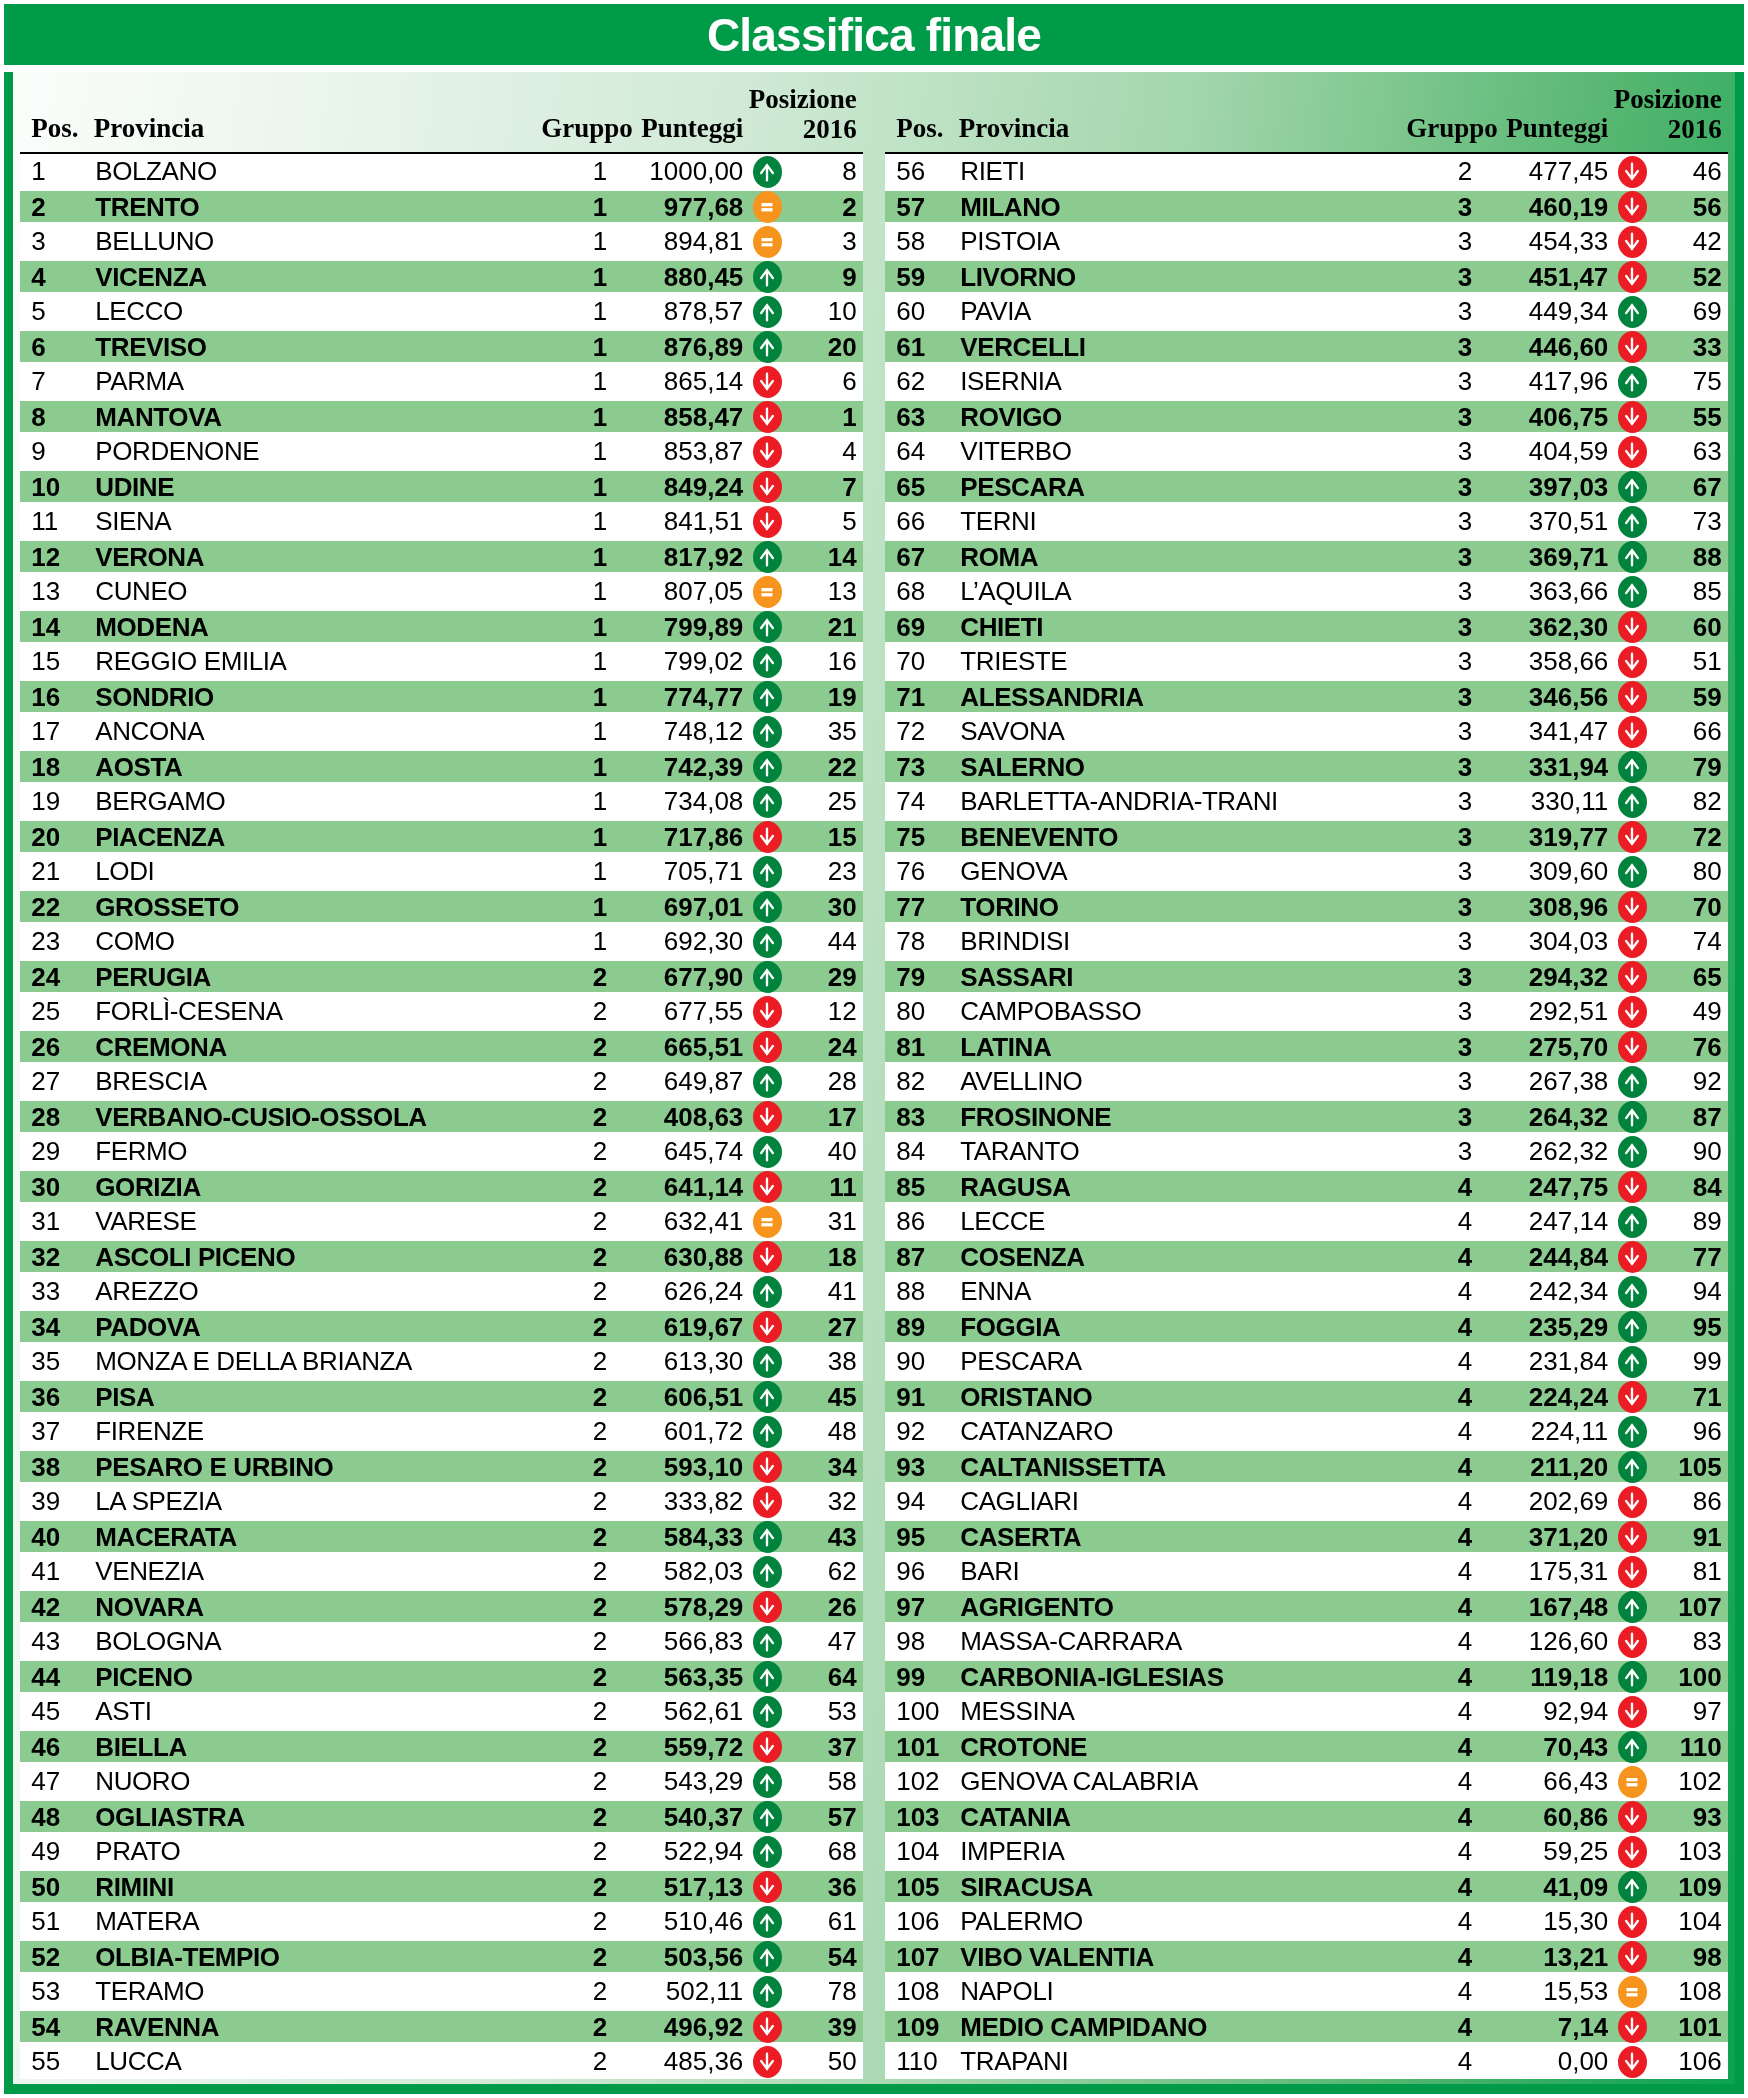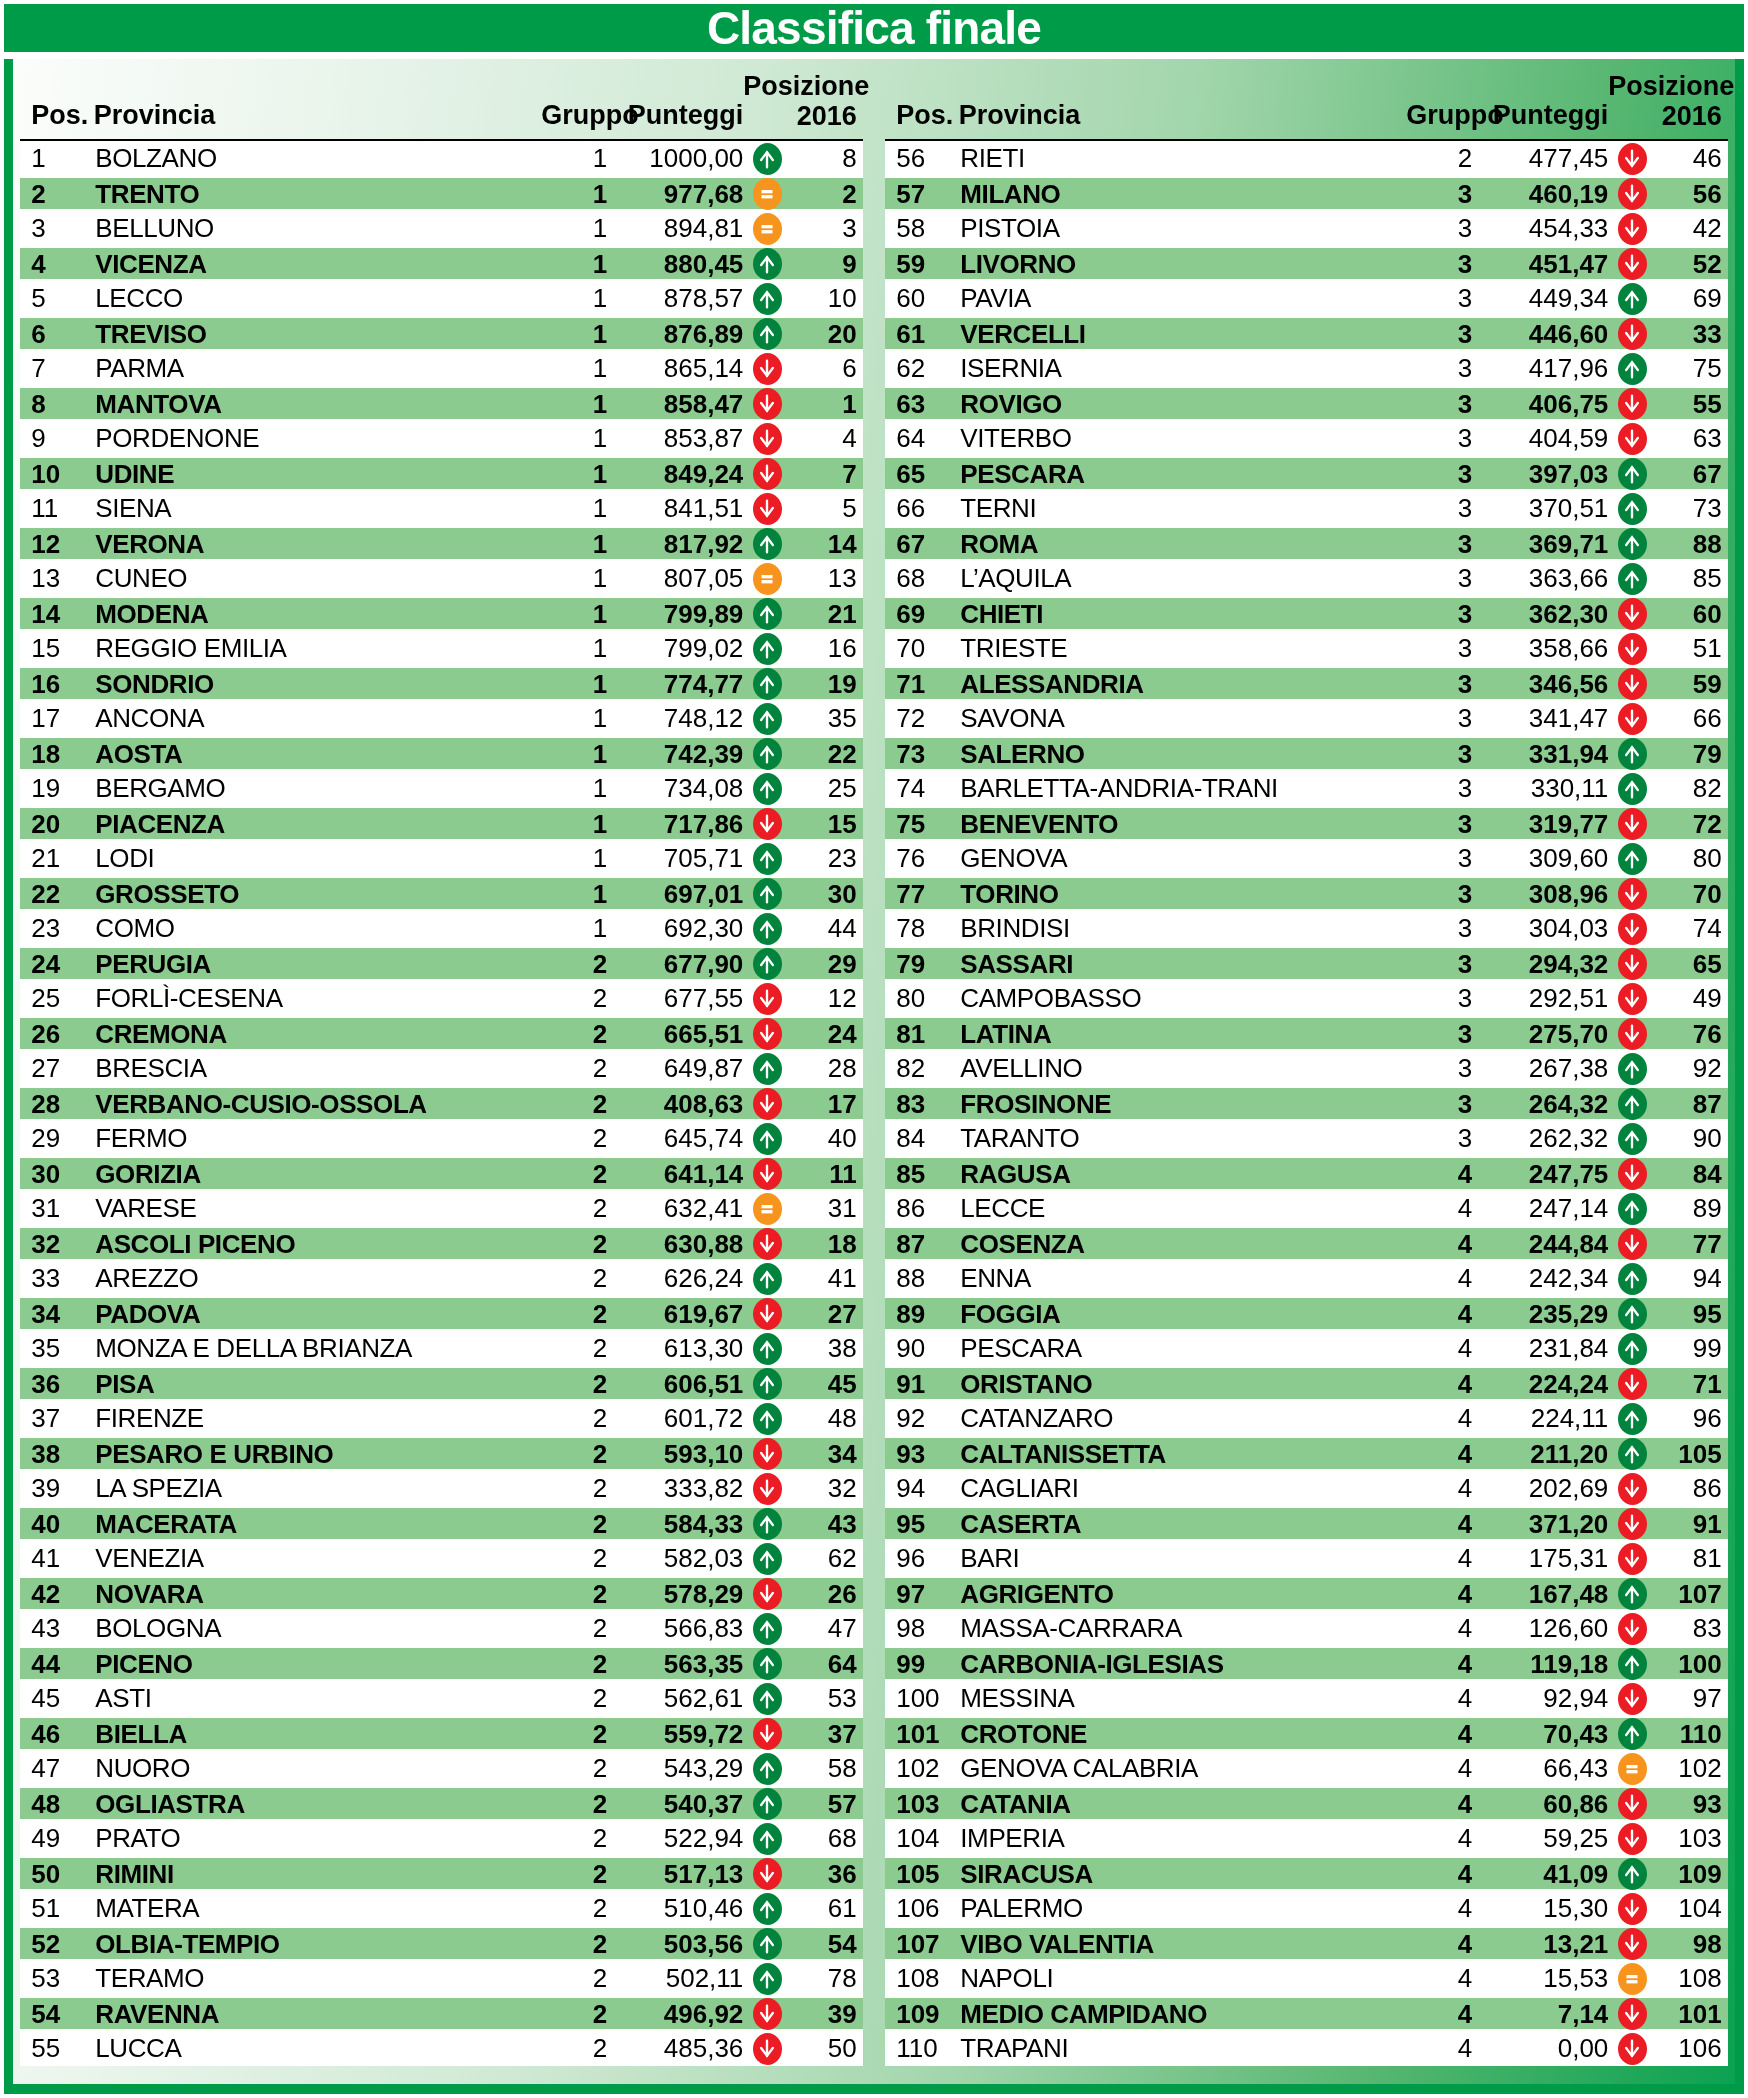--- a/index.html
+++ b/index.html
@@ -1,29 +1,29 @@
 <!DOCTYPE html>
 <html style="font-size:13px"><head>
 <meta charset="utf-8">
 <style>
   html,body{margin:0;padding:0;background:#fff;}
   *{box-sizing:border-box;}
   body{font-family:"Liberation Sans", sans-serif; color:#000;}
   .page{width:1748px;height:2098px;background:#fff;padding:4.1px;display:flex;flex-direction:column;}
-  .titlebar{height:48px;background:#009b48;display:flex;align-items:center;justify-content:center;flex:none;}
+  .titlebar{height:61px;background:#009b48;display:flex;align-items:center;justify-content:center;flex:none;}
   .title{color:#fff;font-size:46px;font-weight:700;letter-spacing:-0.8px;}
   .gap-strip{height:7.4px;background:#fff;flex:none;}
   .body{flex:1;border-left:9px solid #009b48;border-right:9px solid #009b48;border-bottom:10.7px solid #009b48;
         background:linear-gradient(97deg,#fbfdfb 0%,#eaf5ec 16%,#cfe9d4 38%,#a3d6ac 60%,#55b670 82%,#0ba251 100%);
         padding:0 6.6px;overflow:hidden;}
   .tables{display:flex;gap:21.4px;height:100%;}
   .half{flex:1;display:flex;flex-direction:column;min-width:0;}
   .thead{display:grid;grid-template-columns:74px 1fr 66px 136px 48px 72px;align-items:end;
          height:82px;padding:0 0 8.2px 0;border-bottom:2.5px solid #000;font-size:27px;font-weight:700;flex:none;}
-  .th{white-space:nowrap;}
+  .th{white-space:nowrap;font-family:Liberation Serif, serif;}
   .th.pos{padding-left:11.5px;}
   .th.right{text-align:right;}
   .th.posizione{grid-column:5 / span 2;text-align:right;line-height:1.12;padding-right:6.6px;}
   .rows{flex:1;}
   .row{display:grid;grid-template-columns:74px 1fr 66px 136px 48px 72px;align-items:center;height:35px;
        font-size:26px;background:#fff;}
   .row.hl{background:#8bcb90;font-weight:700;border-top:2.1px solid #fff;border-bottom:2.1px solid #fff;background-clip:padding-box;}
   .cell{white-space:nowrap;overflow:hidden;}
   .cell.pos{padding-left:11.5px;}
   .cell.name{padding-left:1.6px;letter-spacing:-0.4px;}

